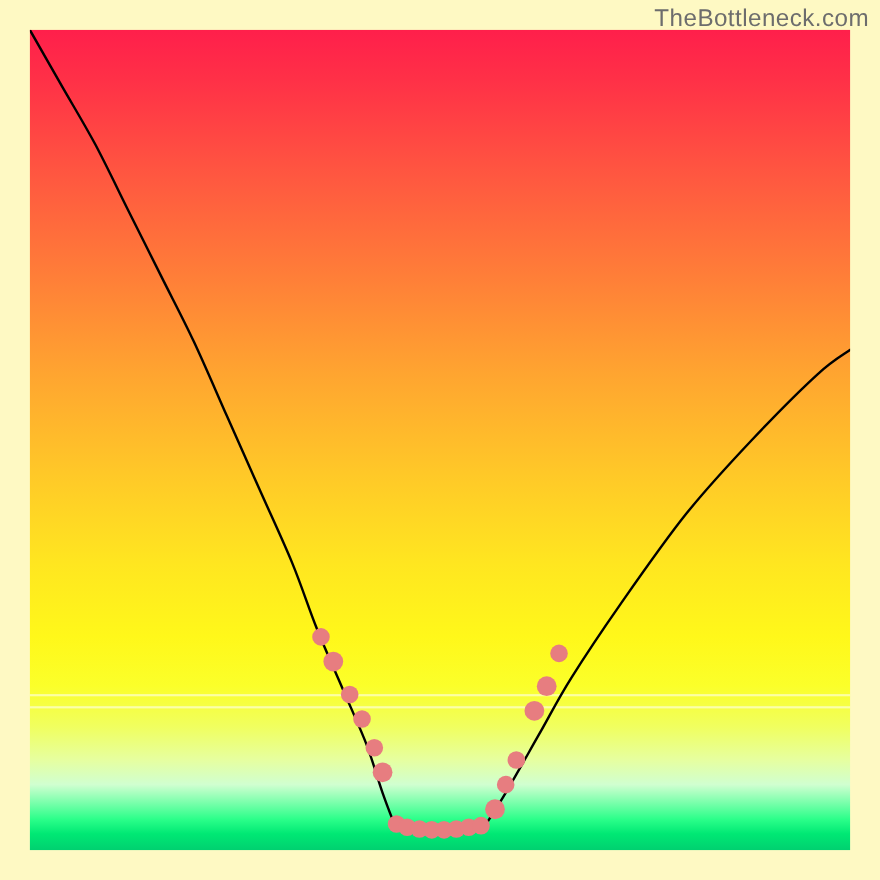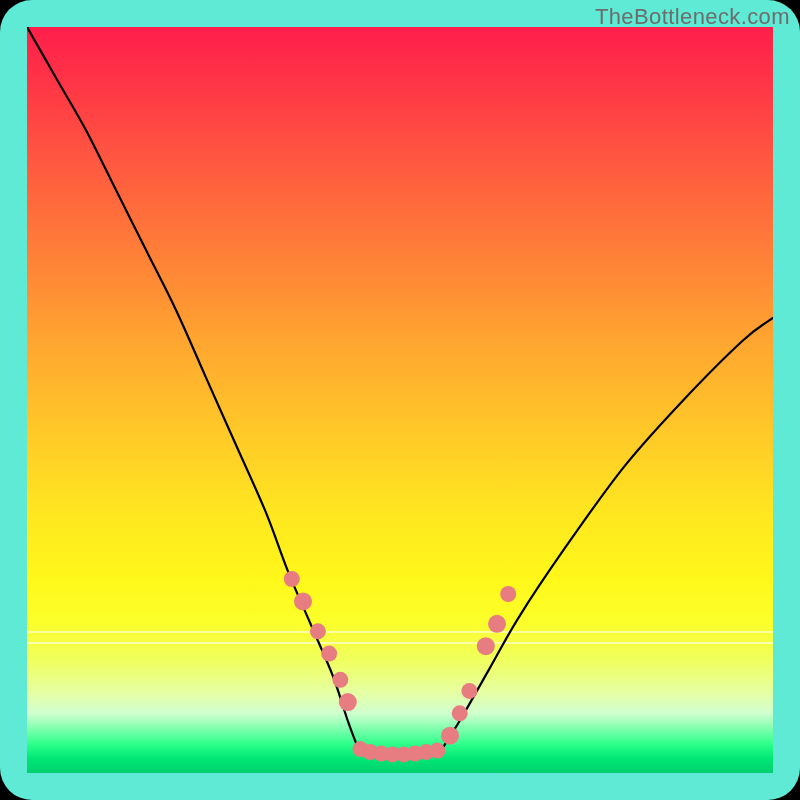--- a/index.html
+++ b/index.html
@@ -10,22 +10,21 @@
     background: #000;
     overflow: hidden;
     font-family: Arial, Helvetica, sans-serif;
   }
   .frame {
     position: absolute;
     left: 0;
     top: 0;
     width: 800px;
     height: 800px;
-    background: #5eead4;
-    border-radius: 32px;
+    background: #fef9c3;
   }
   .plot-area {
     position: absolute;
     left: 27px;
     top: 27px;
     width: 746px;
     height: 746px;
     overflow: hidden;
   }
   .gradient {

